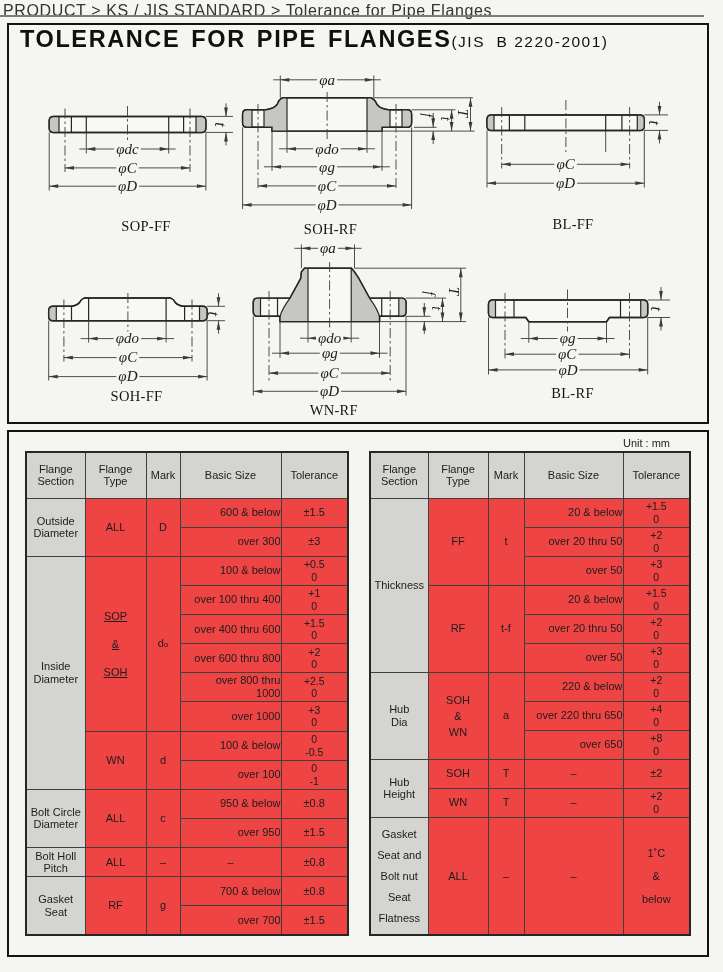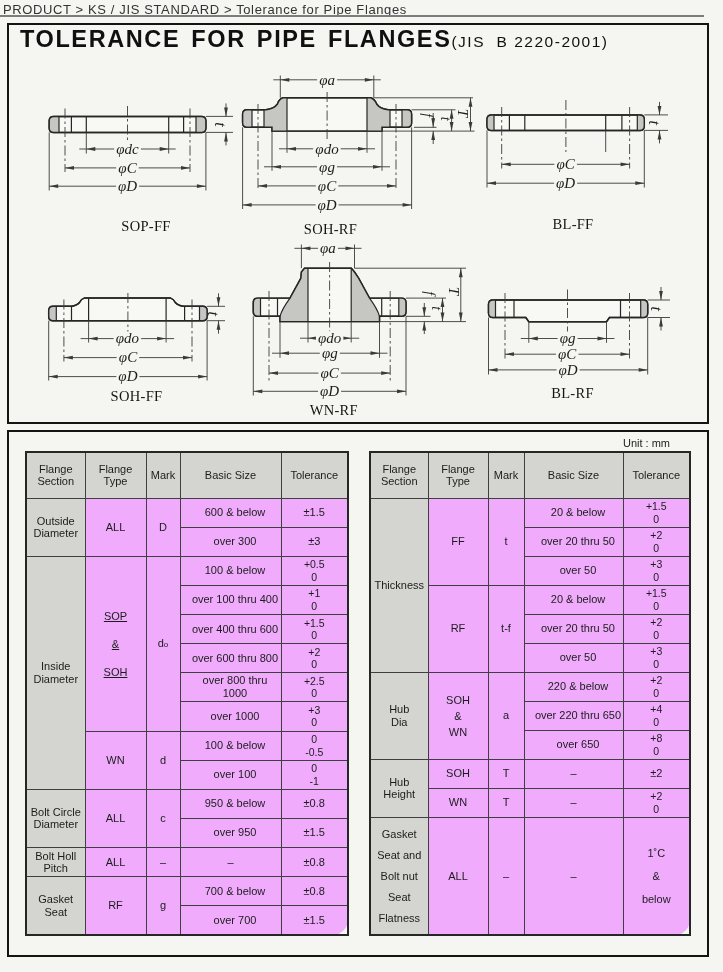--- a/index.html
+++ b/index.html
@@ -1,30 +1,30 @@
 <!DOCTYPE html>
 <html><head><meta charset="utf-8">
 <style>
 html,body{margin:0;padding:0;}
 body{width:723px;height:972px;background:#f5f5f2;font-family:"Liberation Sans",sans-serif;position:relative;overflow:hidden;}
-#crumb{position:absolute;left:3px;top:2px;font-size:13px;letter-spacing:0.62px;color:#333;white-space:nowrap;}
+#crumb{position:absolute;left:3px;top:2px;font-size:16px;letter-spacing:0.62px;color:#333;white-space:nowrap;}
 #crumbline{position:absolute;left:0;top:15px;width:704px;height:1.5px;background:#7d7d7d;}
 #box1{position:absolute;left:7px;top:23px;width:698px;height:397px;border:2.5px solid #141414;}
 #box2{position:absolute;left:7px;top:430px;width:698px;height:523px;border:2.5px solid #141414;}
 #title{position:absolute;left:20px;top:26px;font-size:23.5px;font-weight:bold;letter-spacing:1.6px;word-spacing:3px;color:#101010;white-space:nowrap;}
 #title span{font-size:15.5px;font-weight:normal;letter-spacing:1.5px;word-spacing:0;}
 #unit{position:absolute;left:570px;top:437px;width:100px;text-align:right;font-size:11px;color:#222;}
-table.tol{border-collapse:collapse;table-layout:fixed;background:#f0abfc;border-radius:19px;}
+table.tol{border-collapse:collapse;table-layout:fixed;background:#ef4444;}
 #tleft{position:absolute;left:25px;top:451px;}
 #tright{position:absolute;left:369px;top:451px;}
 .tol td{border:1px solid #3f3f3f;font-size:11px;color:#1c1c1c;text-align:center;vertical-align:middle;padding:0;line-height:13px;}
 .tol{border:2px solid #262626;}
 .tol td.sec{background:#d4d4d0;line-height:12.5px;}
 .tol tr.hdr td{background:#d4d4d0;line-height:12px;}
-.tol td.b{text-align:center;padding-left:9px;}
+.tol td.b{text-align:right;padding-left:9px;}
 .t2{line-height:12.5px;font-size:10.5px;}
 .sub{font-size:8px;}
 .lh28{line-height:28px;text-decoration:underline;}
 .lh16{line-height:16px;}
 .lh21{line-height:21px;}
 .lh23{line-height:23px;}
 #dsvg{position:absolute;left:0;top:0;}
 body{-webkit-font-smoothing:antialiased;}
 #dsvg text{-webkit-font-smoothing:antialiased;}
 </style></head>

